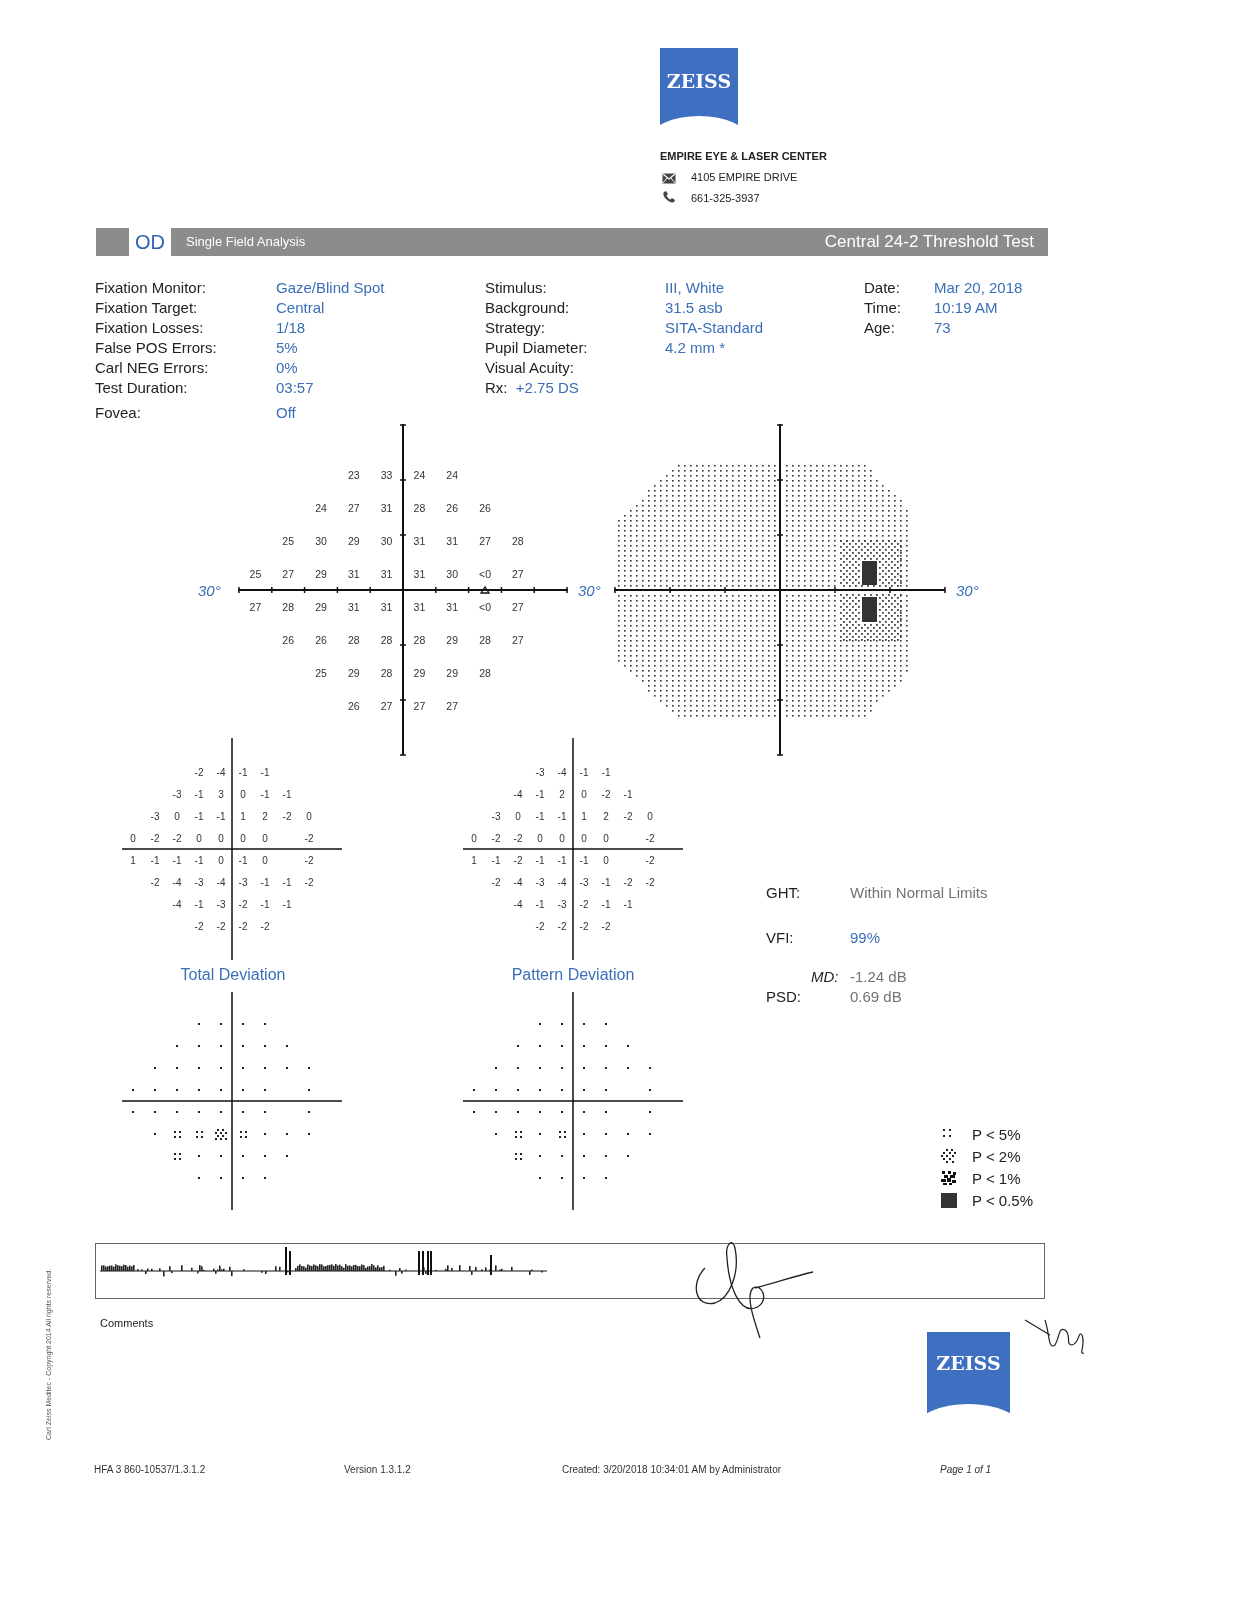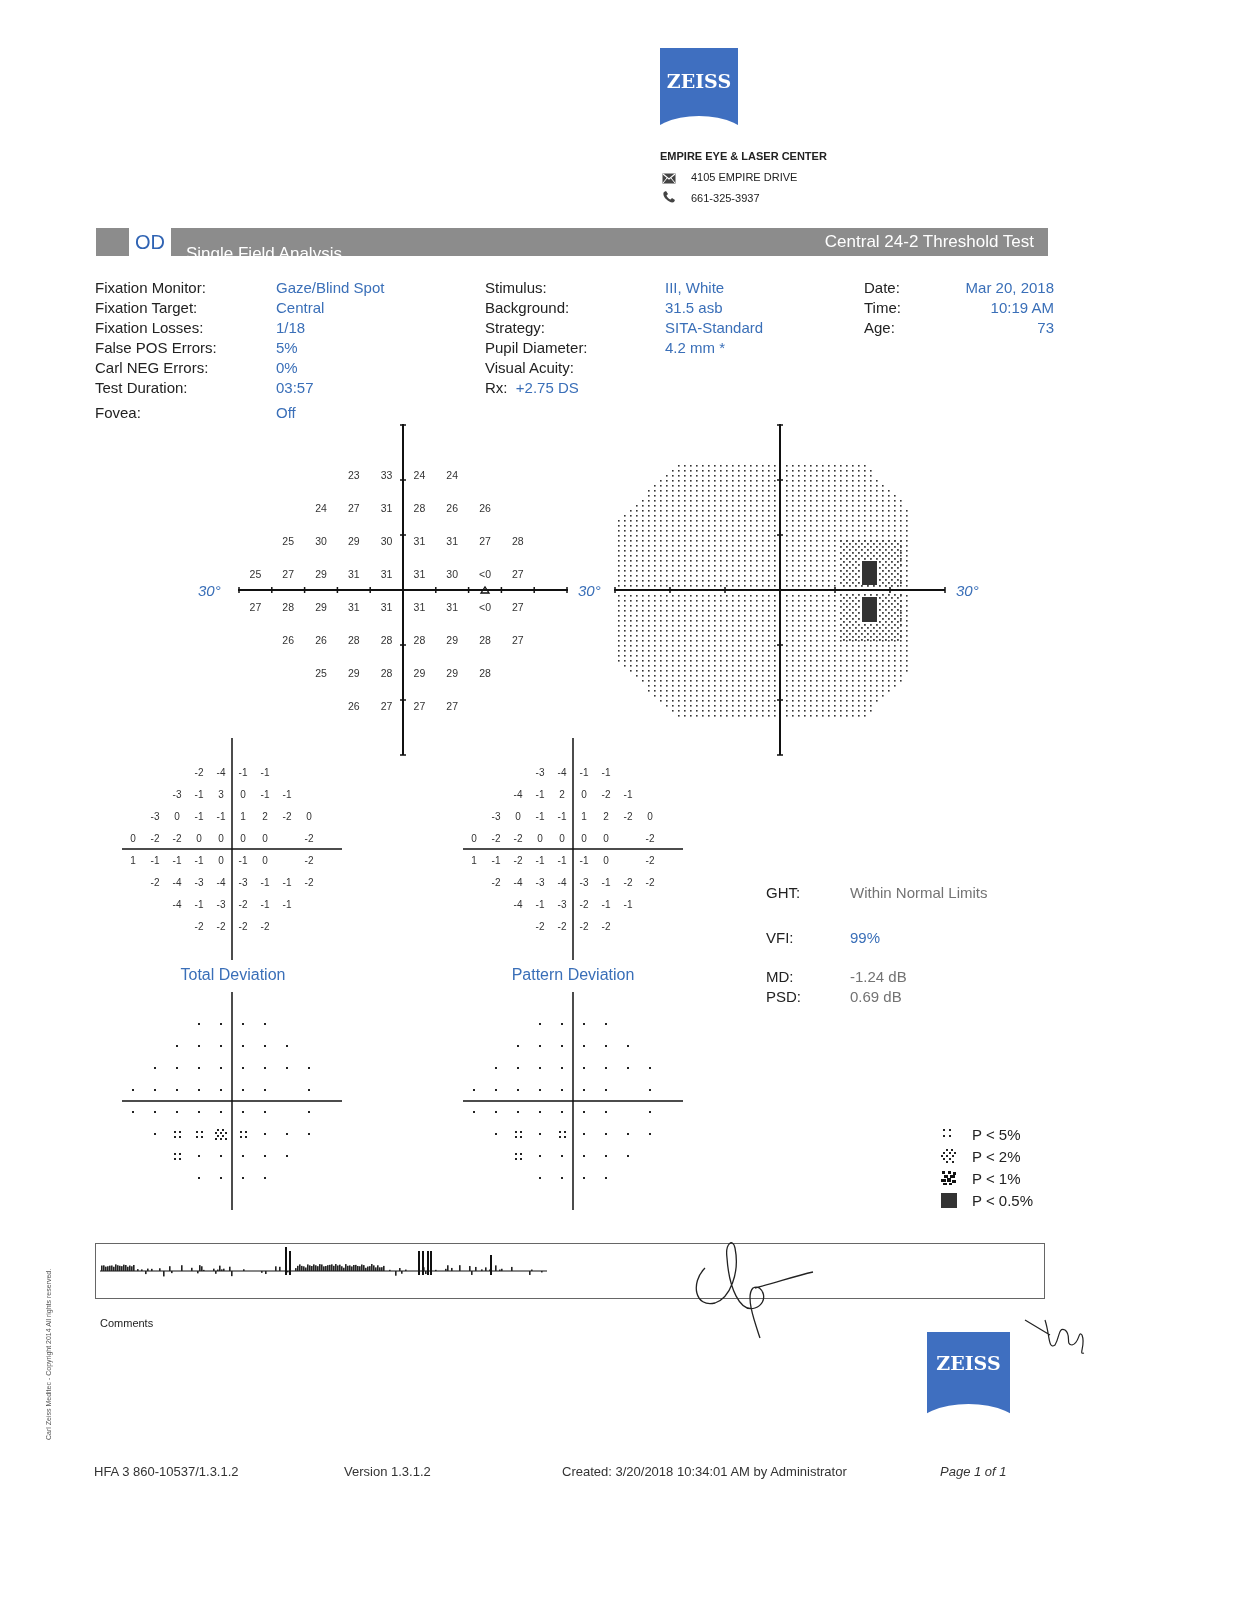--- a/index.html
+++ b/index.html
@@ -10,29 +10,29 @@
   
   .logo{position:absolute;width:78px;height:80px;background:#3f6fc0;overflow:hidden;}
   .logo .word{position:absolute;left:0;right:0;top:22px;text-align:center;color:#fff;font-family:"DejaVu Serif",serif;font-weight:bold;font-size:19px;letter-spacing:0px;}
   .logo .arc{position:absolute;left:-10px;right:-10px;bottom:-34px;height:46px;border-radius:50%;background:#fff;}
   .clinic{font-size:11px;font-weight:bold;}
   .contact{font-size:11px;}
   
   .hbar{position:absolute;left:96px;top:228px;width:952px;height:28px;background:#8c8c8c;}
   .hbar .stub{position:absolute;left:0;top:0;width:33px;height:28px;background:#8c8c8c;}
   .hbar .od{position:absolute;left:33px;top:0;width:42px;height:28px;background:#fff;color:#2f63b3;font-size:20px;line-height:28px;text-align:center;}
-  .hbar .t1{position:absolute;left:90px;top:12px;color:#fff;font-size:17px;line-height:28px;}
+  .hbar .t1{position:absolute;left:90px;top:0;color:#fff;font-size:13px;line-height:28px;}
   .hbar .t2{position:absolute;right:14px;top:0;color:#fff;font-size:17px;line-height:28px;}
   .info{font-size:15px;line-height:20px;}
   .num{position:absolute;font-size:10.5px;transform:translate(-50%,-50%);color:#333;}
   .axis-label{position:absolute;font-size:15px;font-style:italic;color:#3a6fb8;}
   .plot-title{position:absolute;font-size:16px;color:#3a6fb8;transform:translateX(-50%);}
   .stat{font-size:15px;}
   .legend-row{position:absolute;font-size:15px;}
-  .footer{position:absolute;top:1464px;font-size:13px;color:#333;}
+  .footer{position:absolute;top:1464px;font-size:10px;color:#333;}
   .vert{position:absolute;left:45px;top:1440px;transform-origin:0 0;transform:rotate(-90deg);font-size:7px;color:#555;white-space:nowrap;}
 </style>
 </head>
 <body>
 
 <div class="logo" style="left:660px;top:48px;">
   <div class="word">ZEISS</div>
   <div class="arc"></div>
 </div>
 <div class="abs clinic" style="left:660px;top:150px;">EMPIRE EYE &amp; LASER CENTER</div>
@@ -88,21 +88,21 @@
   <div>III, White</div>
   <div>31.5 asb</div>
   <div>SITA-Standard</div>
   <div>4.2 mm *</div>
 </div>
 <div class="abs info" style="left:864px;top:278px;width:70px;">
   <div>Date:</div>
   <div>Time:</div>
   <div>Age:</div>
 </div>
-<div class="abs info blue" style="left:934px;top:278px;width:120px;text-align:right;">
+<div class="abs info blue" style="left:934px;top:278px;width:120px;">
   <div>Mar 20, 2018</div>
   <div>10:19 AM</div>
   <div>73</div>
 </div>
 
 <div class="abs" id="threshold" style="left:0;top:0;width:1235px;height:1600px;pointer-events:none;">
   <svg class="abs" style="left:0;top:0;" width="1235" height="800">
     <line x1="403" y1="424" x2="403" y2="755" stroke="#111" stroke-width="2"></line>
     <line x1="238" y1="590" x2="568" y2="590" stroke="#111" stroke-width="2"></line>
     <g id="thr-ticks">
@@ -2773,21 +2773,21 @@
     <div class="num" style="font-size: 10px; left: 584px; top: 926px;">-2</div>
     <div class="num" style="font-size: 10px; left: 606px; top: 926px;">-2</div>
   </div>
 <div class="plot-title" style="left:233px;top:966px;">Total Deviation</div>
 <div class="plot-title" style="left:573px;top:966px;">Pattern Deviation</div>
 
 <div class="abs stat" style="left:766px;top:884px;">GHT:</div>
 <div class="abs stat green" style="left:850px;top:884px;">Within Normal Limits</div>
 <div class="abs stat" style="left:766px;top:929px;">VFI:</div>
 <div class="abs stat blue" style="left:850px;top:929px;">99%</div>
-<div class="abs stat" style="left:766px;top:968px;">MD:</div>
+<div class="abs stat" style="left:811px;top:968px;font-style:italic;">MD:</div>
 <div class="abs stat green" style="left:850px;top:968px;">-1.24 dB</div>
 <div class="abs stat" style="left:766px;top:988px;">PSD:</div>
 <div class="abs stat green" style="left:850px;top:988px;">0.69 dB</div>
 
 <div class="abs" style="left:940px;top:1126px;">
   <svg width="16" height="16">
       <g fill="#222">
         <rect x="3" y="3" width="2" height="2"></rect>
         <rect x="9" y="3" width="2" height="2"></rect>
         <rect x="3" y="9" width="2" height="2"></rect>

